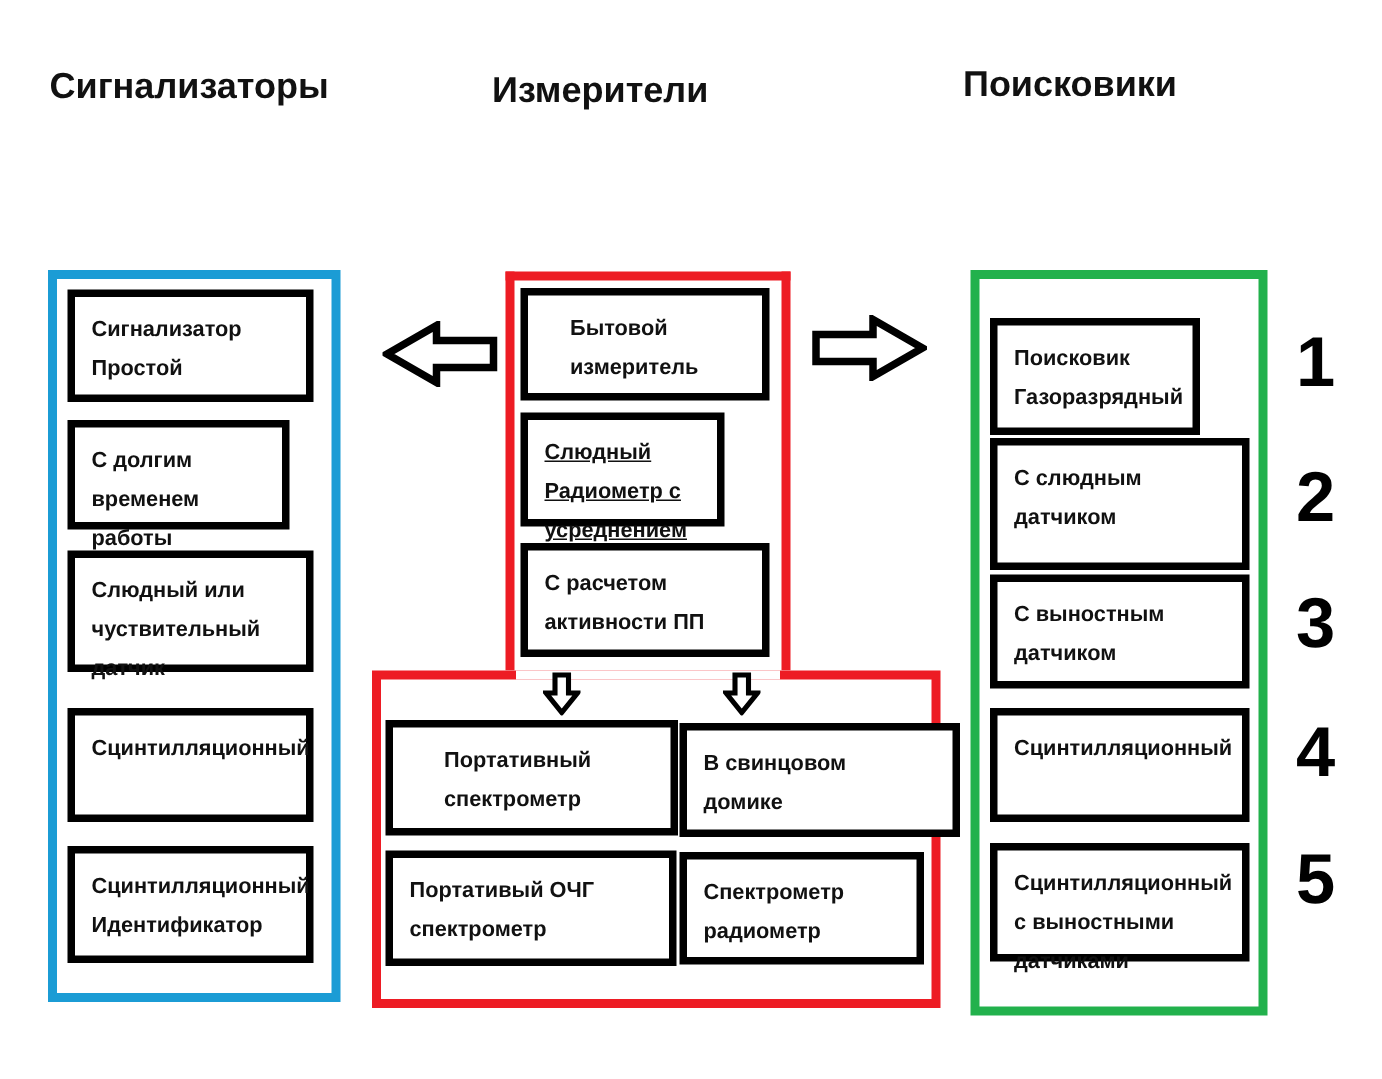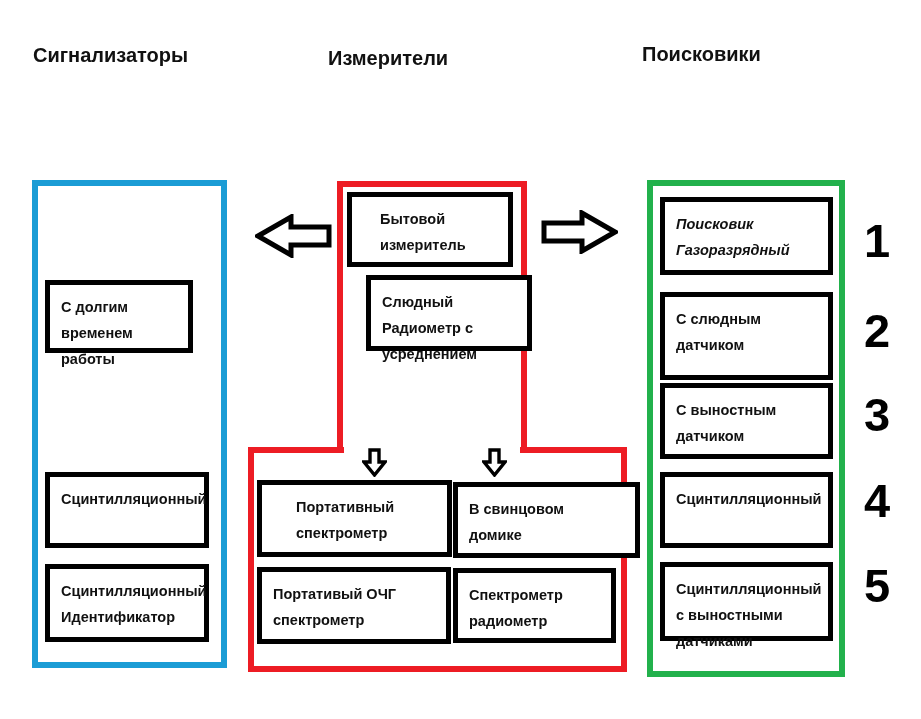--- a/index.html
+++ b/index.html
@@ -5,21 +5,21 @@
   html,body{margin:0;padding:0;background:#ffffff;}
   #canvas{
     position:relative;
     width:921px;height:719px;
     background:#ffffff;
     font-family:"Liberation Sans", sans-serif;
     overflow:hidden;
   }
   .abs{position:absolute;box-sizing:border-box;}
   .col-title{
-    font-size:20px;font-weight:700;color:#111;white-space:nowrap;
+    font-size:24px;font-weight:700;color:#111;white-space:nowrap;
   }
   .frame{border-style:solid;border-width:6px;background:#ffffff;}
   .frame-blue{border-color:#1b9cd5;}
   .frame-red{border-color:#ed1c24;}
   .frame-red-top{border-color:#ed1c24;border-bottom:none;}
   .frame-green{border-color:#22b14c;}
   .box{
     border:5px solid #000;background:#fff;color:#111;
     font-size:14.5px;font-weight:700;line-height:26px;
     padding:9px 2px 0 11px;white-space:pre-line;
@@ -34,36 +34,43 @@
 </head>
 <body>
 
 <div id="canvas">
 
   <div class="abs col-title" style="left:33px;top:44px;">Сигнализаторы</div>
   <div class="abs col-title" style="left:328px;top:47px;text-align:center;">Измерители</div>
   <div class="abs col-title" style="left:642px;top:43px;">Поисковики</div>
 
   <div class="abs frame frame-blue" style="left:32px;top:180px;width:195px;height:488px;"></div>
+  <div class="abs box" style="left:45px;top:193px;width:164px;height:75px;">Сигнализатор
+Простой</div>
   <div class="abs box" style="left:45px;top:280px;width:148px;height:73px;">С долгим временем
 работы</div>
+  <div class="abs box" style="left:45px;top:367px;width:164px;height:81px;">Слюдный или
+чуствительный
+датчик</div>
   <div class="abs box" style="left:45px;top:472px;width:164px;height:76px;">Сцинтилляционный</div>
   <div class="abs box" style="left:45px;top:564px;width:164px;height:78px;">Сцинтилляционный
 Идентификатор</div>
 
   <div class="abs frame frame-red-top" style="left:337px;top:181px;width:190px;height:266px;"></div>
   <div class="abs frame frame-red" style="left:248px;top:447px;width:379px;height:225px;"></div>
 
   <div class="abs patch" style="left:344px;top:447px;width:176px;height:6px;"></div>
 
   <div class="abs box" style="left:347px;top:192px;width:166px;height:75px;padding-left:28px;">Бытовой
 измеритель</div>
-  <div class="abs box" style="left:366px;top:275px;width:166px;height:76px;">Слюдный
+  <div class="abs box" style="left:347px;top:275px;width:136px;height:76px;text-decoration:underline;">Слюдный
 Радиометр с
 усреднением</div>
+  <div class="abs box" style="left:347px;top:362px;width:166px;height:76px;">С расчетом
+активности ПП</div>
 
   <div class="abs" style="left:362px;top:448px;width:25px;height:29px;">
     <svg width="25" height="29" viewBox="0 0 25 29">
       <polygon points="8,2 17,2 17,14 23,14 12.5,27 2,14 8,14" fill="#ffffff" stroke="#000000" stroke-width="3.4" stroke-linejoin="miter"></polygon>
     </svg>
   </div>
   <div class="abs" style="left:482px;top:448px;width:25px;height:29px;">
     <svg width="25" height="29" viewBox="0 0 25 29">
       <polygon points="8,2 17,2 17,14 23,14 12.5,27 2,14 8,14" fill="#ffffff" stroke="#000000" stroke-width="3.4" stroke-linejoin="miter"></polygon>
     </svg>
@@ -72,21 +79,21 @@
   <div class="abs box" style="left:257px;top:480px;width:195px;height:77px;padding-left:34px;">Портативный
 спектрометр</div>
   <div class="abs box" style="left:453px;top:482px;width:187px;height:76px;">В свинцовом
 домике</div>
   <div class="abs box" style="left:257px;top:567px;width:194px;height:77px;">Портативый ОЧГ
 спектрометр</div>
   <div class="abs box" style="left:453px;top:568px;width:163px;height:75px;">Спектрометр
 радиометр</div>
 
   <div class="abs frame frame-green" style="left:647px;top:180px;width:198px;height:497px;"></div>
-  <div class="abs box" style="left:660px;top:197px;width:173px;height:78px;font-style:italic;">Поисковик
+  <div class="abs box" style="left:660px;top:212px;width:140px;height:78px;">Поисковик
 Газоразрядный</div>
   <div class="abs box" style="left:660px;top:292px;width:173px;height:88px;">С слюдным
 датчиком</div>
   <div class="abs box" style="left:660px;top:383px;width:173px;height:76px;">С выностным
 датчиком</div>
   <div class="abs box" style="left:660px;top:472px;width:173px;height:76px;">Сцинтилляционный</div>
   <div class="abs box" style="left:660px;top:562px;width:173px;height:79px;">Сцинтилляционный
 с выностными
 датчиками</div>
 

